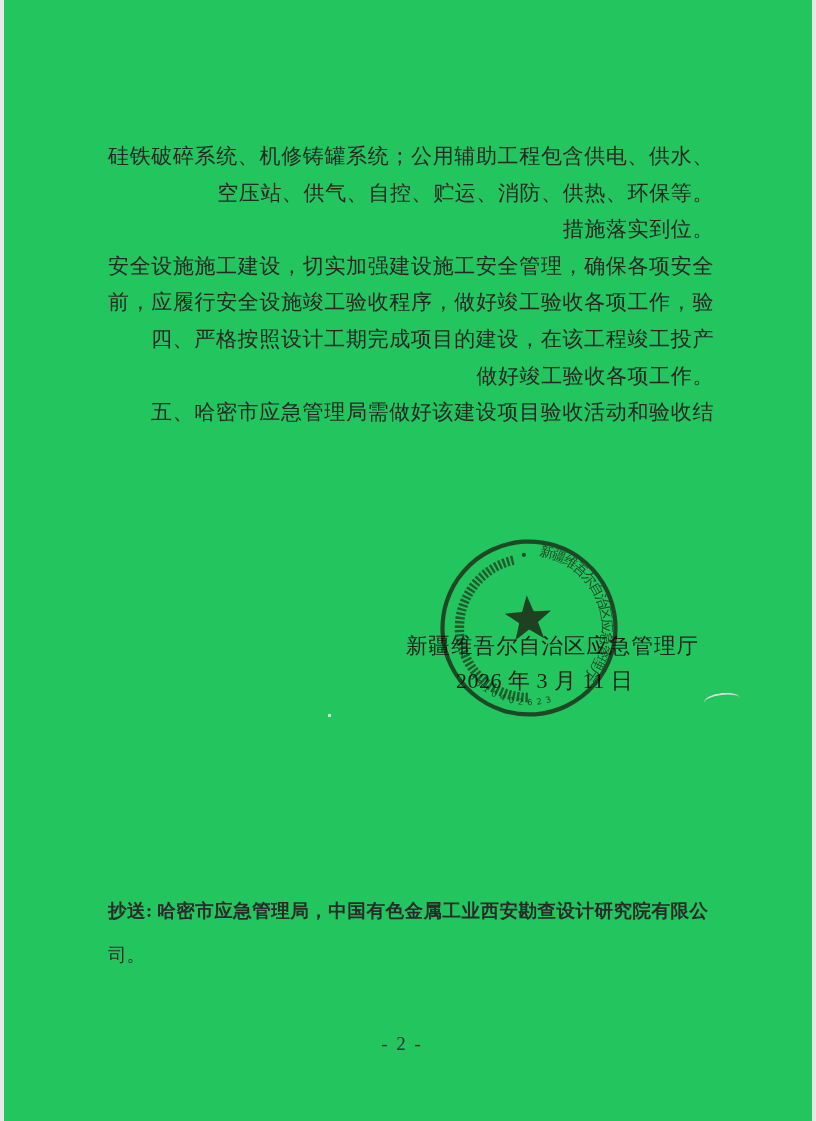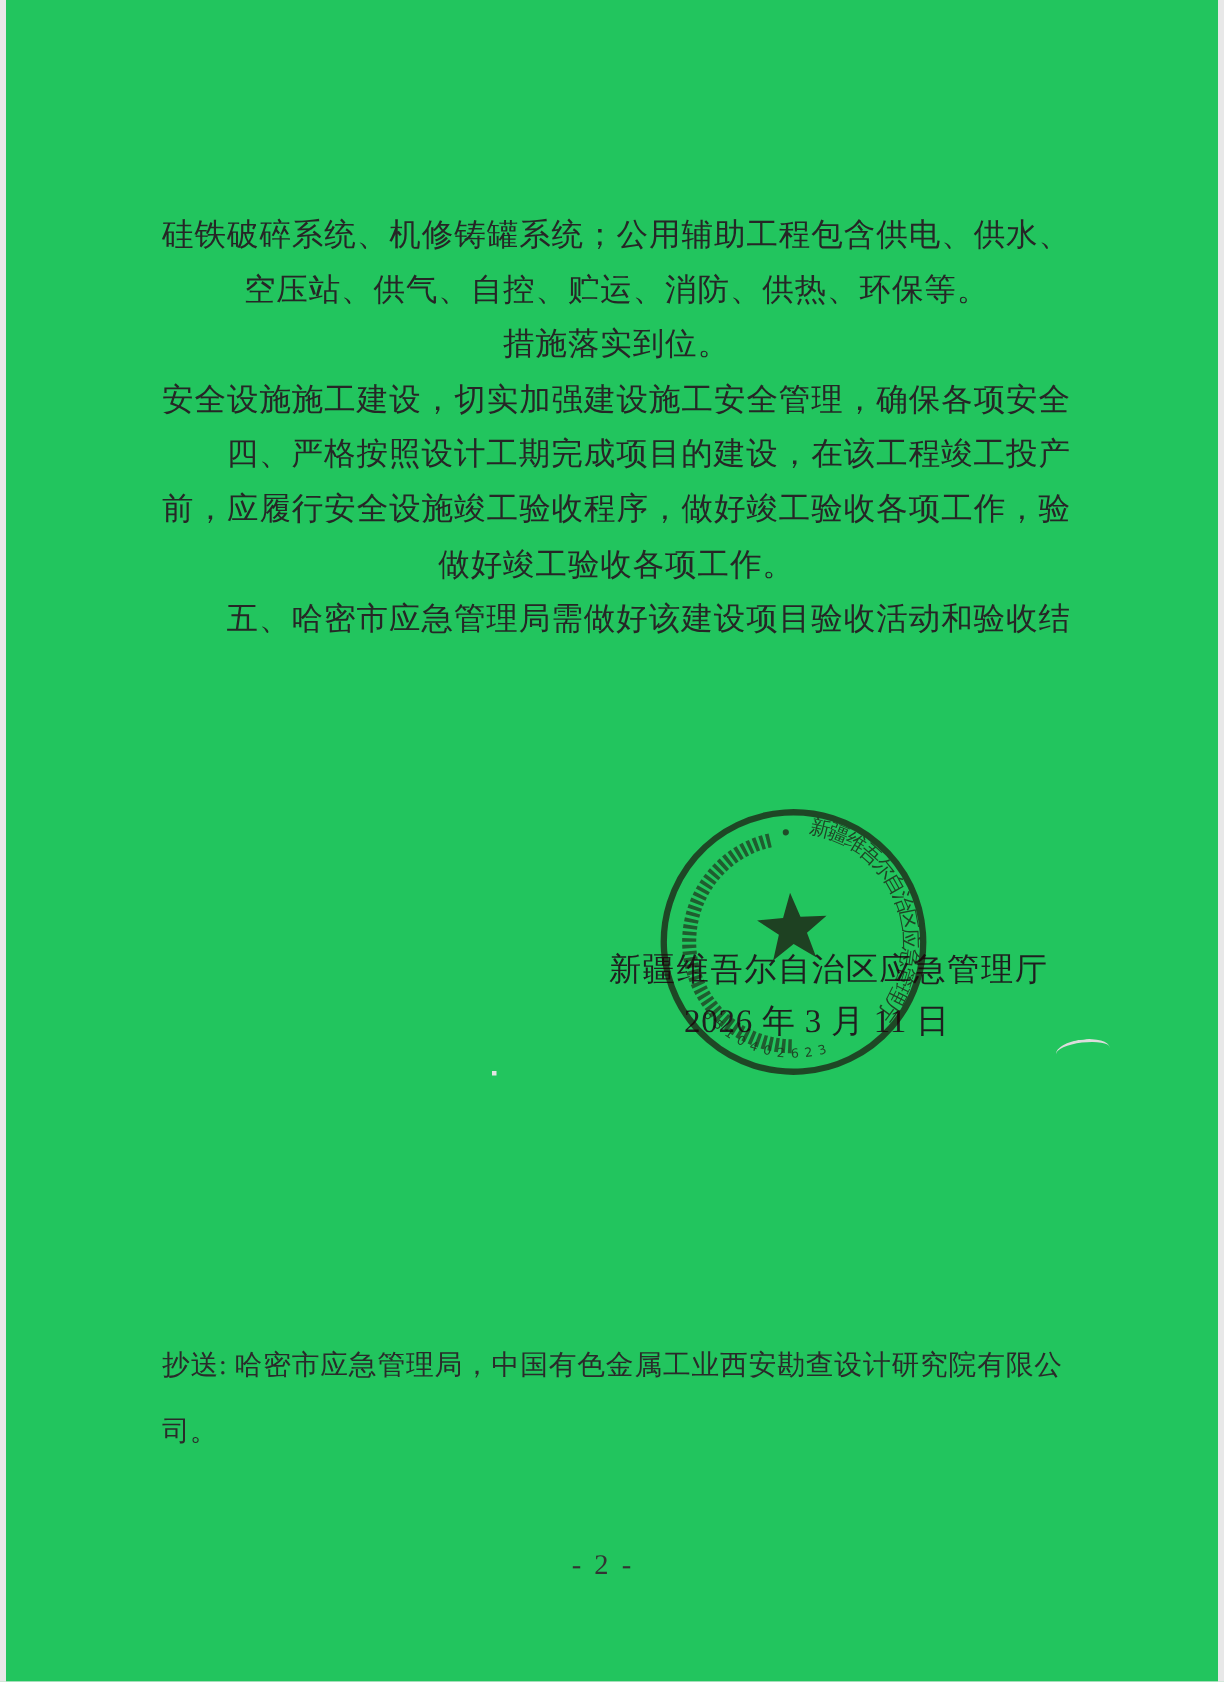--- a/index.html
+++ b/index.html
@@ -13,21 +13,21 @@
     overflow:hidden;
   }
   
   .body-text {
     position:absolute;
     left:104px; top:138px; width:606px;
     font-size:21px;
     line-height:36.6px;
     letter-spacing:0.6px;
   }
-  .line { height:36.6px; text-align:center; }
+  .line { height:36.6px; text-align:right; }
   .line.fill { text-align:justify; text-align-last:justify; }
   .line.indent { text-indent:43px; }
 
   
   .issuer {
     position:absolute;
     left:402px; top:631px; width:292px;
     font-size:21.5px;
     text-align:justify; text-align-last:justify;
     color:#1f1f1f;
@@ -68,21 +68,21 @@
   }
 
   
   .cc-block {
     position:absolute;
     left:104px; top:889px; width:600px;
     font-size:18.5px;
     line-height:44px;
     color:#2a2a2a;
   }
-  .cc-line.fill { text-align:justify; text-align-last:justify; }
+  .cc-line.fill { text-align:justify; text-align-last:justify;font-weight:bold; }
 
   
   .page-number {
     position:absolute;
     left:338px; top:1033px; width:120px;
     text-align:center;
     font-size:19px;
     letter-spacing:2px;
     color:#333;
   }
@@ -90,22 +90,22 @@
 </head>
 <body>
 
 <div class="page">
 
   <div class="body-text">
     <div class="line fill">硅铁破碎系统、机修铸罐系统；公用辅助工程包含供电、供水、</div>
     <div class="line">空压站、供气、自控、贮运、消防、供热、环保等。</div>
     <div class="line">措施落实到位。</div>
     <div class="line fill">安全设施施工建设，切实加强建设施工安全管理，确保各项安全</div>
+    <div class="line fill">前，应履行安全设施竣工验收程序，做好竣工验收各项工作，验</div>
     <div class="line fill indent">四、严格按照设计工期完成项目的建设，在该工程竣工投产</div>
-    <div class="line fill">前，应履行安全设施竣工验收程序，做好竣工验收各项工作，验</div>
     <div class="line">做好竣工验收各项工作。</div>
     <div class="line fill indent">五、哈密市应急管理局需做好该建设项目验收活动和验收结</div>
   </div>
 
   <div class="issuer">新疆维吾尔自治区应急管理厅</div>
   <div class="issue-date">2026 年 3 月 11 日</div>
 
   <svg class="seal" viewBox="0 0 200 200" xmlns="http://www.w3.org/2000/svg">
     <circle cx="100" cy="100" r="92" fill="none" stroke="#dc3b45" stroke-width="4.5" opacity="0.9"></circle>
     <polygon points="100,65 106.2,82.5 124.7,83 110,94.2 115.3,112 100,101.5 84.7,112 90,94.2 75.3,83 93.8,82.5" fill="#dc3b45" opacity="0.95"></polygon>

